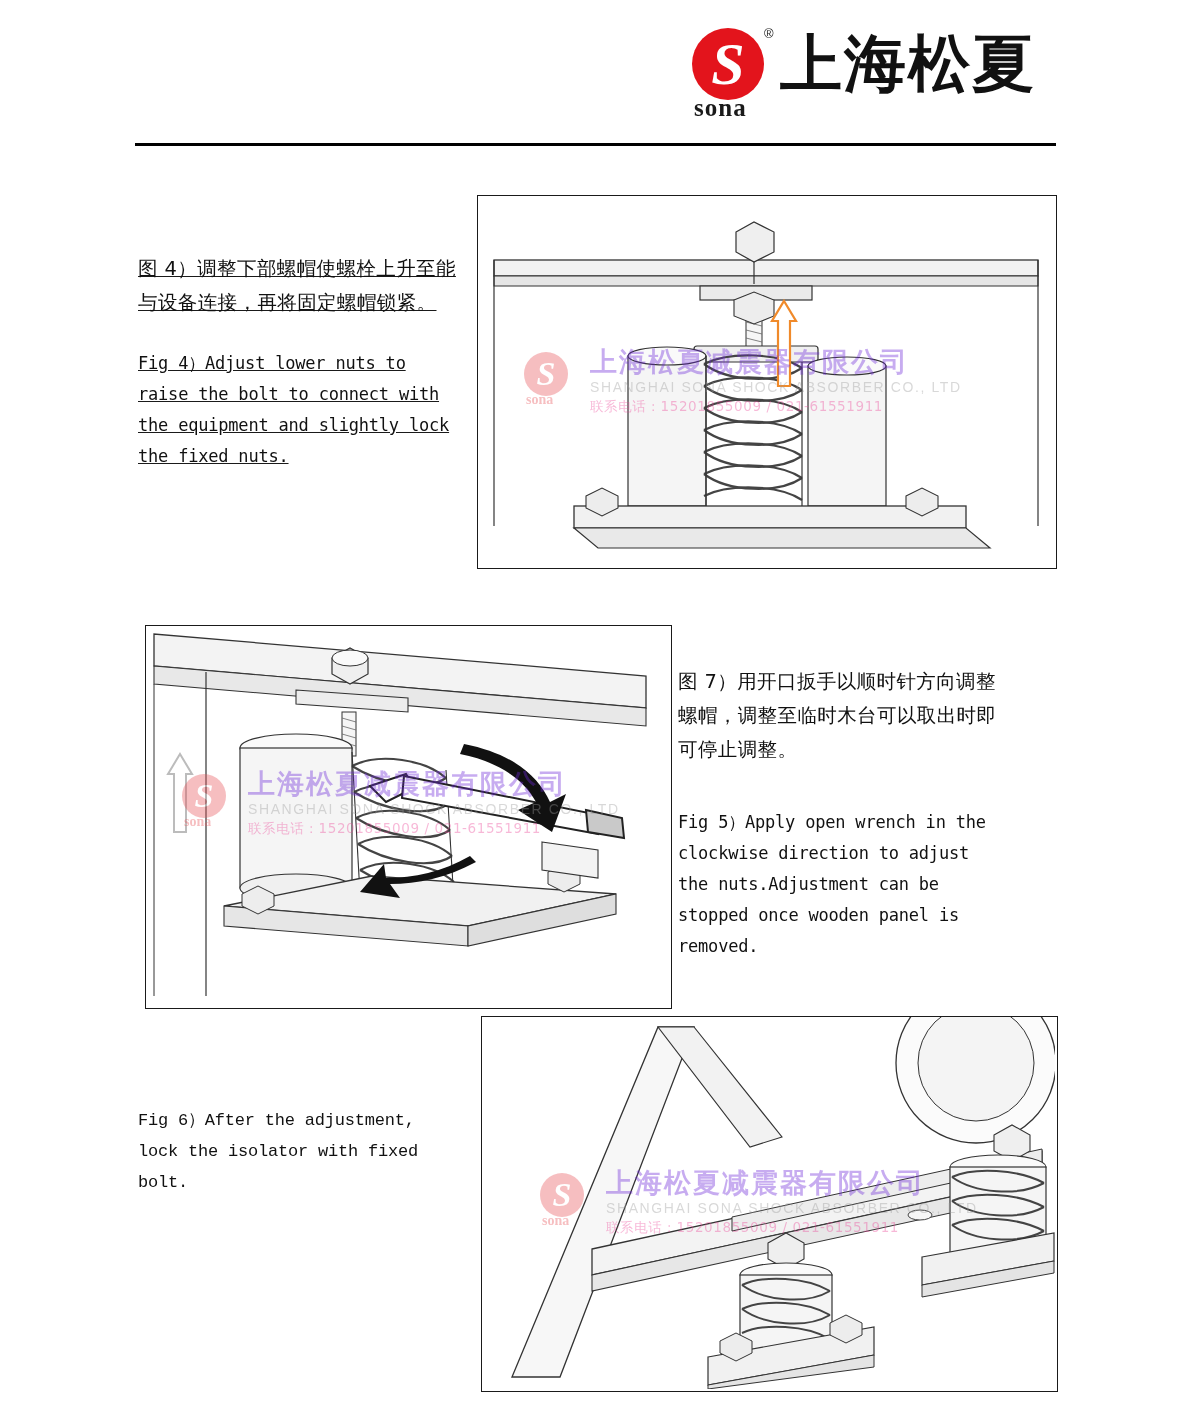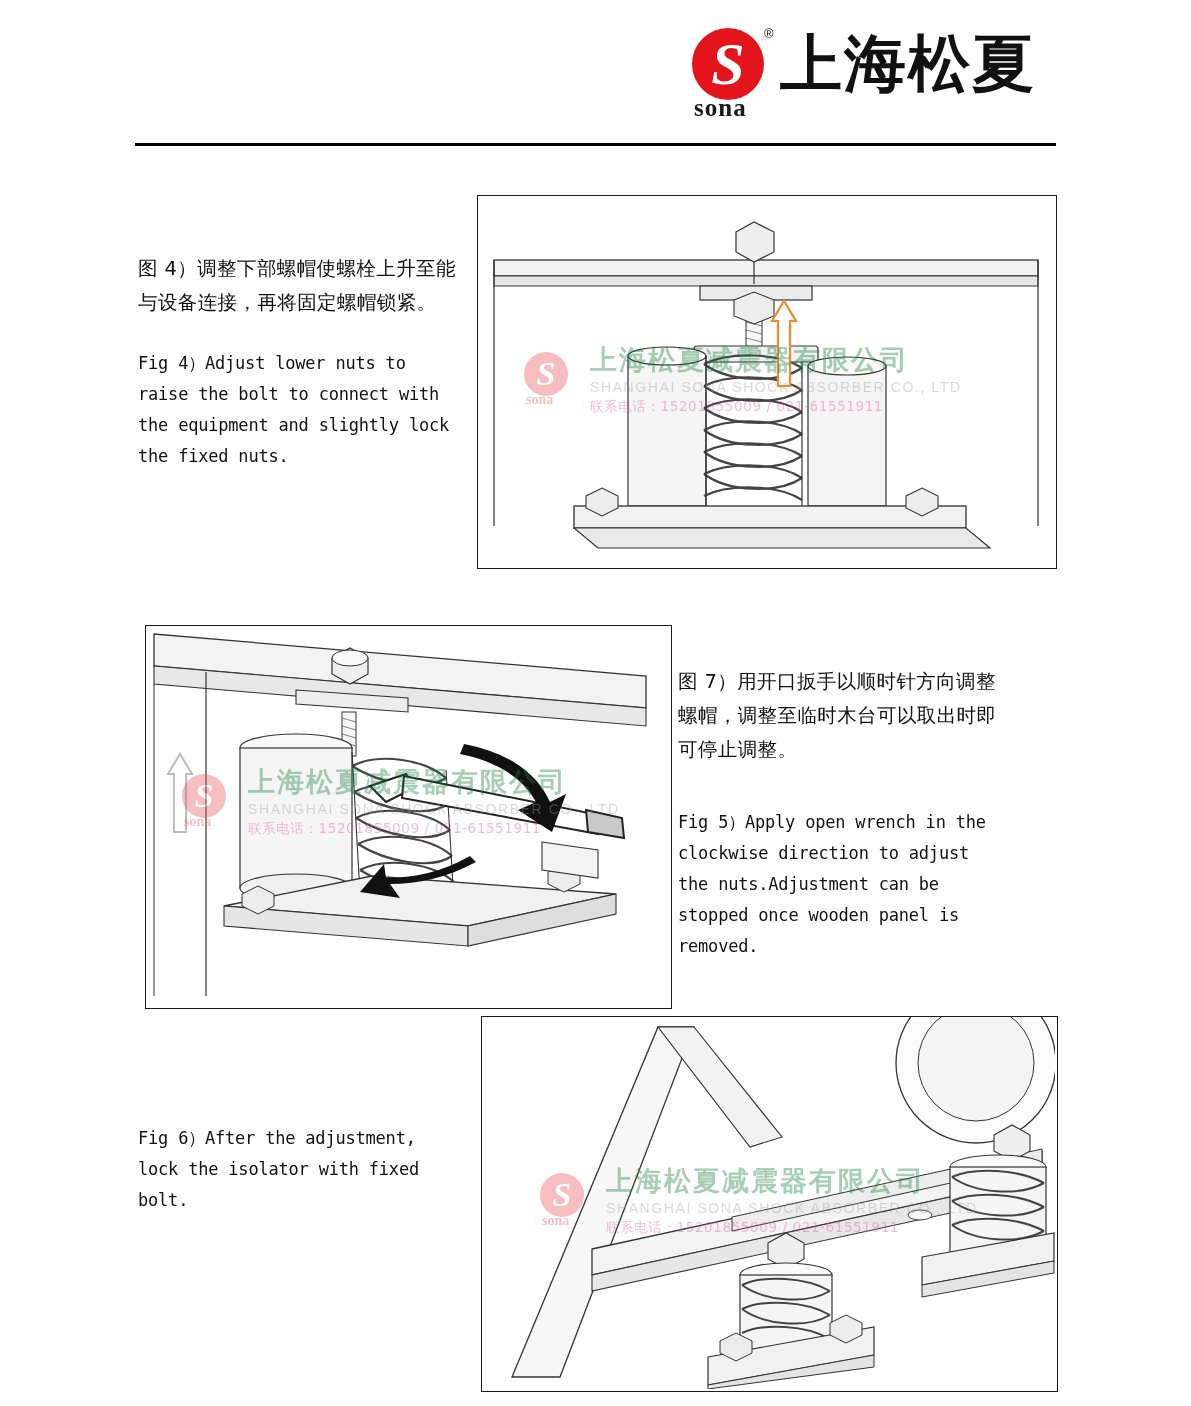--- a/index.html
+++ b/index.html
@@ -138,22 +138,22 @@
     position:absolute; left:0; top:0; width:44px; height:44px;
     color:#fff; font-weight:bold; font-size:34px; line-height:44px;
     text-align:center; font-style: italic; font-family:"Liberation Serif", serif;
   }
   .wm-sona {
     position:absolute; left:2px; top:40px; font-size:14px; font-weight:bold;
     color:#e8565c; font-family:"Liberation Serif", serif;
   }
   .wm-lines { display:flex; flex-direction:column; }
   .wm-l1 {
-    font-family:Liberation Mono, monospace; font-weight:bold; font-size:27px;
-    color:#15803d; letter-spacing:2px; line-height:32px;
+    font-family:Liberation Serif, serif; font-weight:bold; font-size:27px;
+    color:#6d28d9; letter-spacing:2px; line-height:32px;
   }
   .wm-l2 {
     font-family:"Liberation Sans", sans-serif; font-size:14px; color:#9b9b9b;
     letter-spacing:1.6px; line-height:18px;
   }
   .wm-l3 {
     font-family:"DejaVu Sans", sans-serif; font-size:13.5px; color:#ec4899;
     letter-spacing:0.6px; line-height:20px;
   }
   svg { display:block; }
@@ -167,21 +167,21 @@
       <div class="logo-circle"></div>
       <div class="logo-s">S</div>
       <div class="logo-reg">®</div>
       <div class="logo-sona">sona</div>
     </div>
     <div class="logo-cn">上海松夏</div>
   </div>
   <div class="header-rule"></div>
 </div>
 
-<div class="caption-block" style="left:138px; top:252px; width:325px;">
+<div class="caption-block" style="left:138px; top:252px; width:325px;text-decoration:underline;">
   <div class="cn-text">图 4）调整下部螺帽使螺栓上升至能与设备连接，再将固定螺帽锁紧。</div>
   <div class="en-text" style="margin-top:28px;">Fig 4）Adjust lower nuts to raise the bolt to connect with the equipment and slightly lock the fixed nuts.</div>
 </div>
 
 <div class="figure" style="left:477px; top:195px; width:578px; height:372px;">
   <div class="fig-inner">
     <svg width="576" height="370" viewBox="0 0 576 370">
 
       <rect x="16" y="64" width="544" height="16" fill="#f2f2f2" stroke="#333" stroke-width="1.3"></rect>
       <rect x="16" y="80" width="544" height="10" fill="#e6e6e6" stroke="#333" stroke-width="1"></rect>
@@ -335,21 +335,21 @@
     </div>
   </div>
 </div>
 
 <div class="caption-block" style="left:678px; top:665px; width:330px;">
   <div class="cn-text">图 7）用开口扳手以顺时针方向调整螺帽，调整至临时木台可以取出时即可停止调整。</div>
   <div class="en-text" style="margin-top:40px;">Fig 5）Apply open wrench in the clockwise direction to adjust the nuts.Adjustment can be stopped once wooden panel is removed.</div>
 </div>
 
 <div class="caption-block" style="left:138px; top:1097px; width:325px;">
-  <div class="en-text" style="margin-top:26px;">Fig 6）After the adjustment, lock the isolator with fixed bolt.</div>
+  <div class="en-text" style="margin-top:8px;font-family:Liberation Mono, monospace;">Fig 6）After the adjustment, lock the isolator with fixed bolt.</div>
 </div>
 
 <div class="figure" style="left:481px; top:1016px; width:575px; height:374px;">
   <div class="fig-inner">
     <svg width="573" height="372" viewBox="0 0 573 372">
 
       <polygon points="30,360 176,10 212,10 78,360" fill="#f7f7f7" stroke="#333" stroke-width="1.3"></polygon>
       <polygon points="176,10 212,10 300,120 268,130" fill="#f2f2f2" stroke="#333" stroke-width="1.1"></polygon>
 
       <circle cx="494" cy="46" r="80" fill="#fbfbfb" stroke="#333" stroke-width="1.3"></circle>

